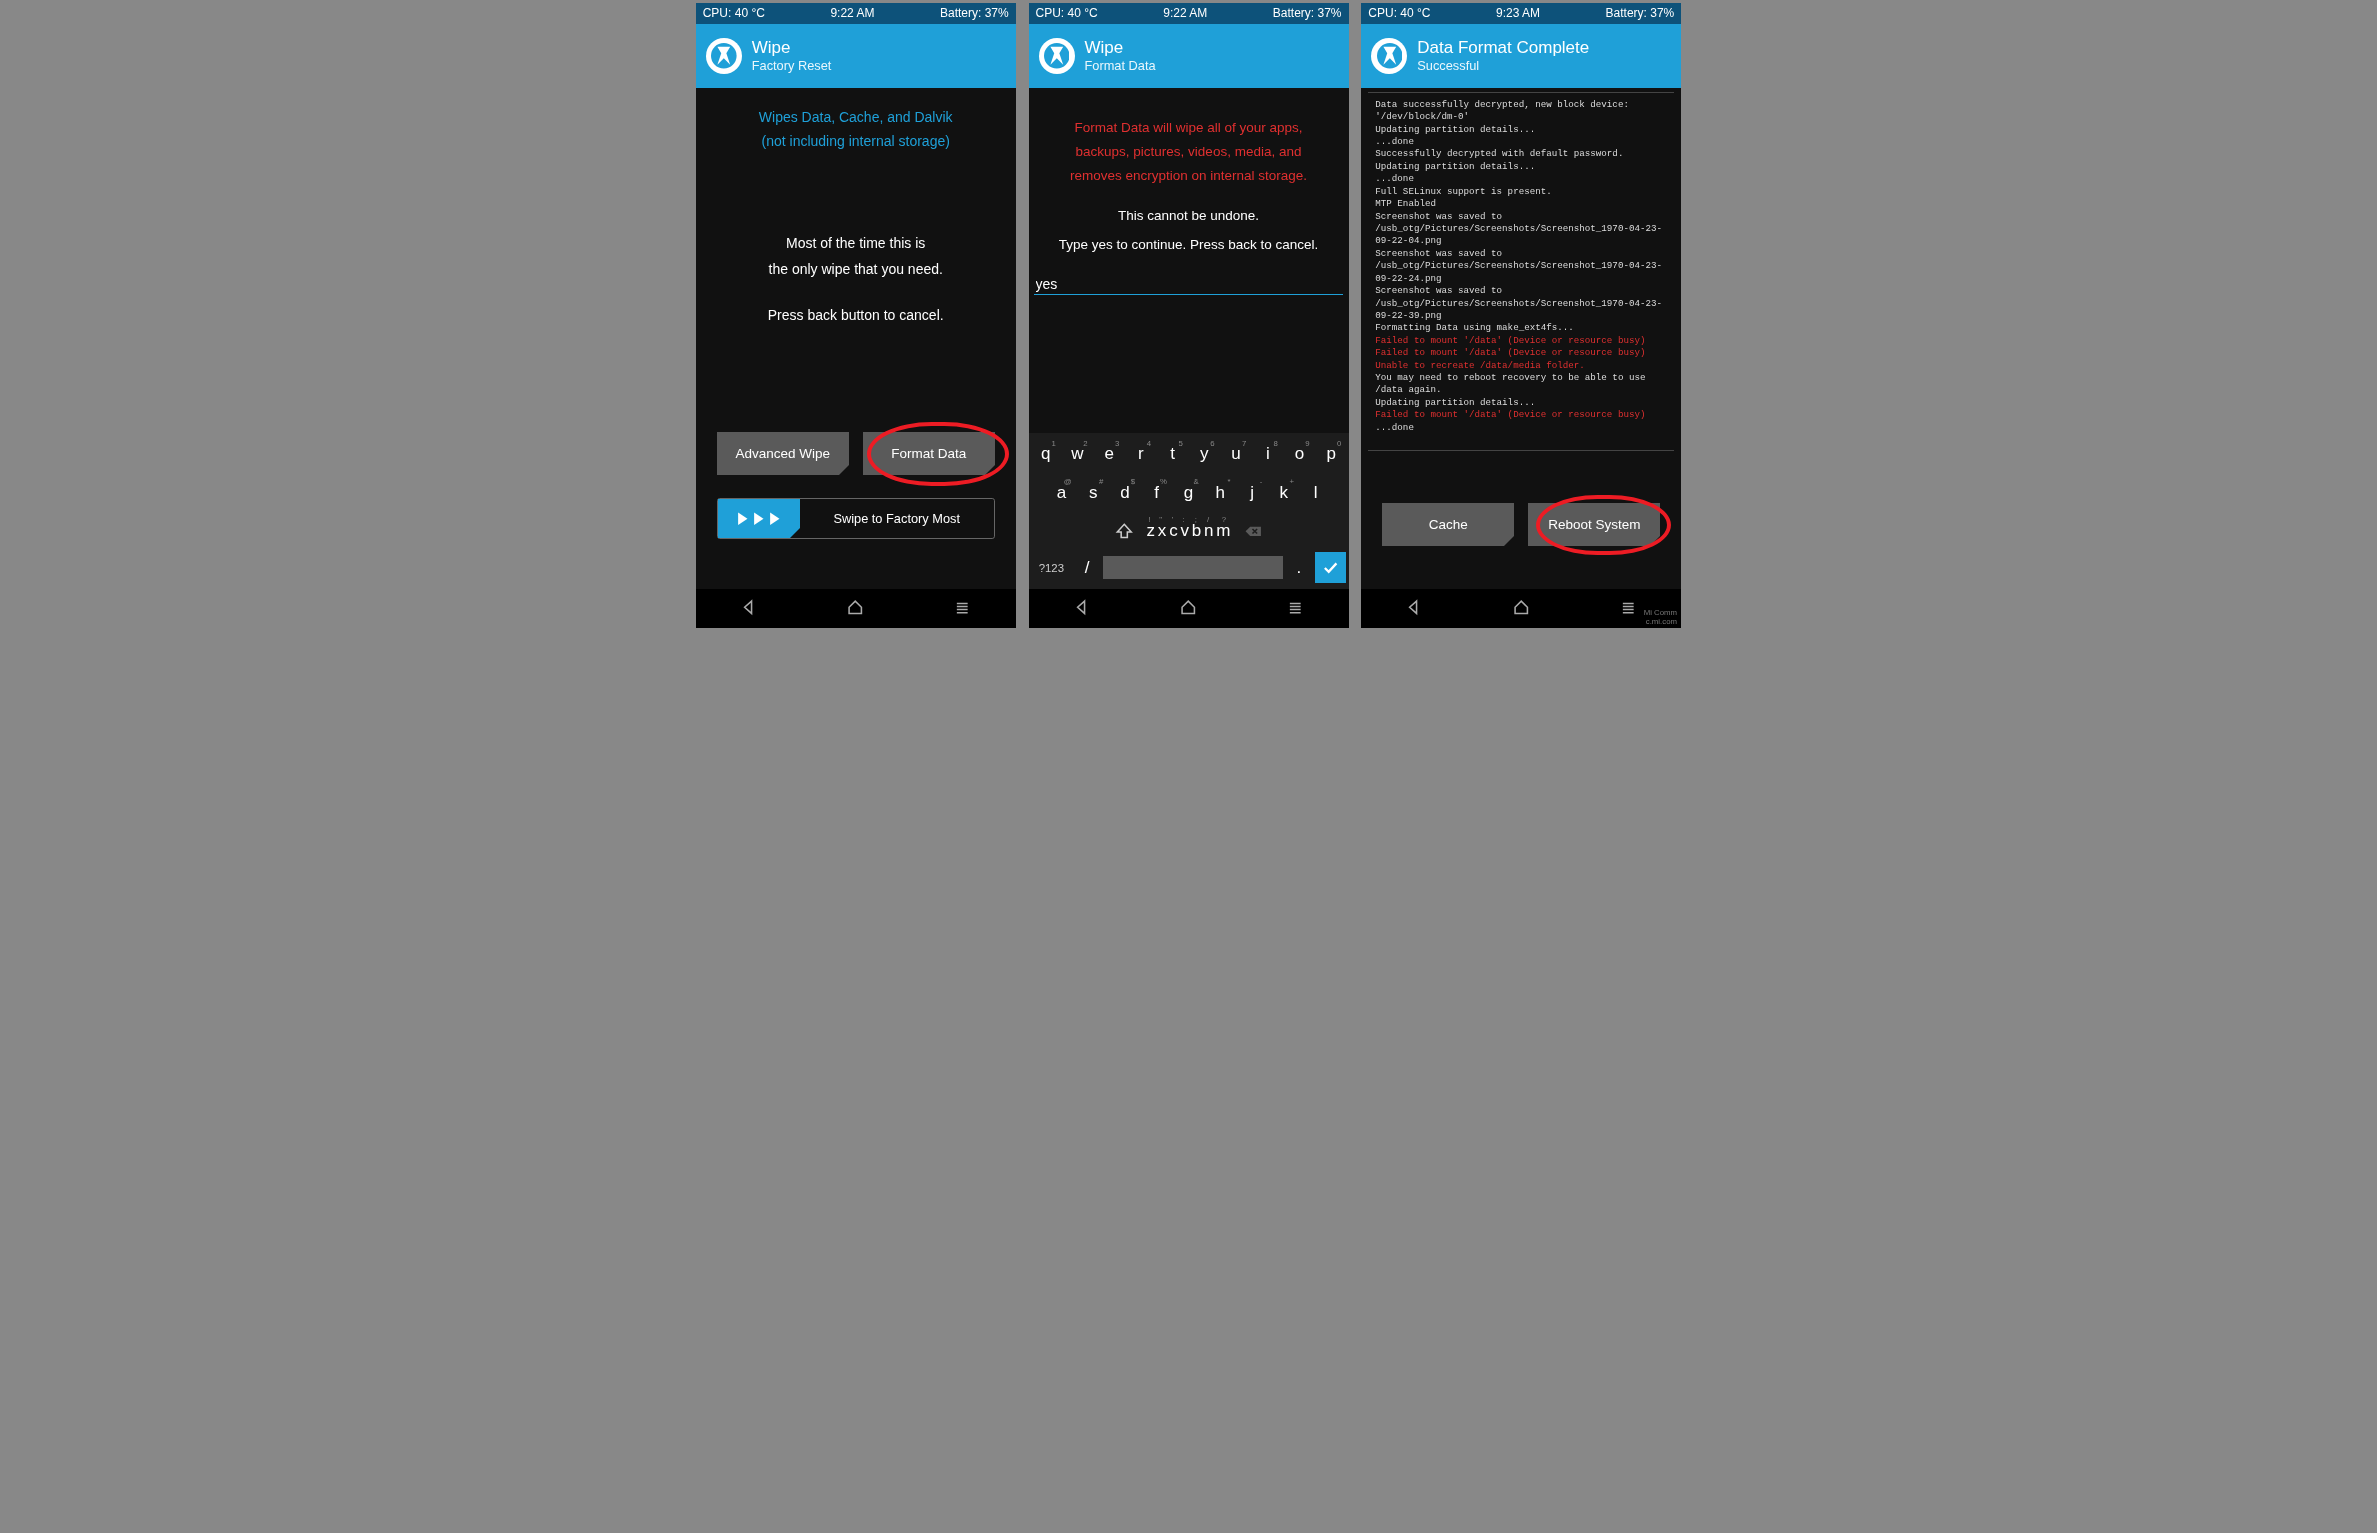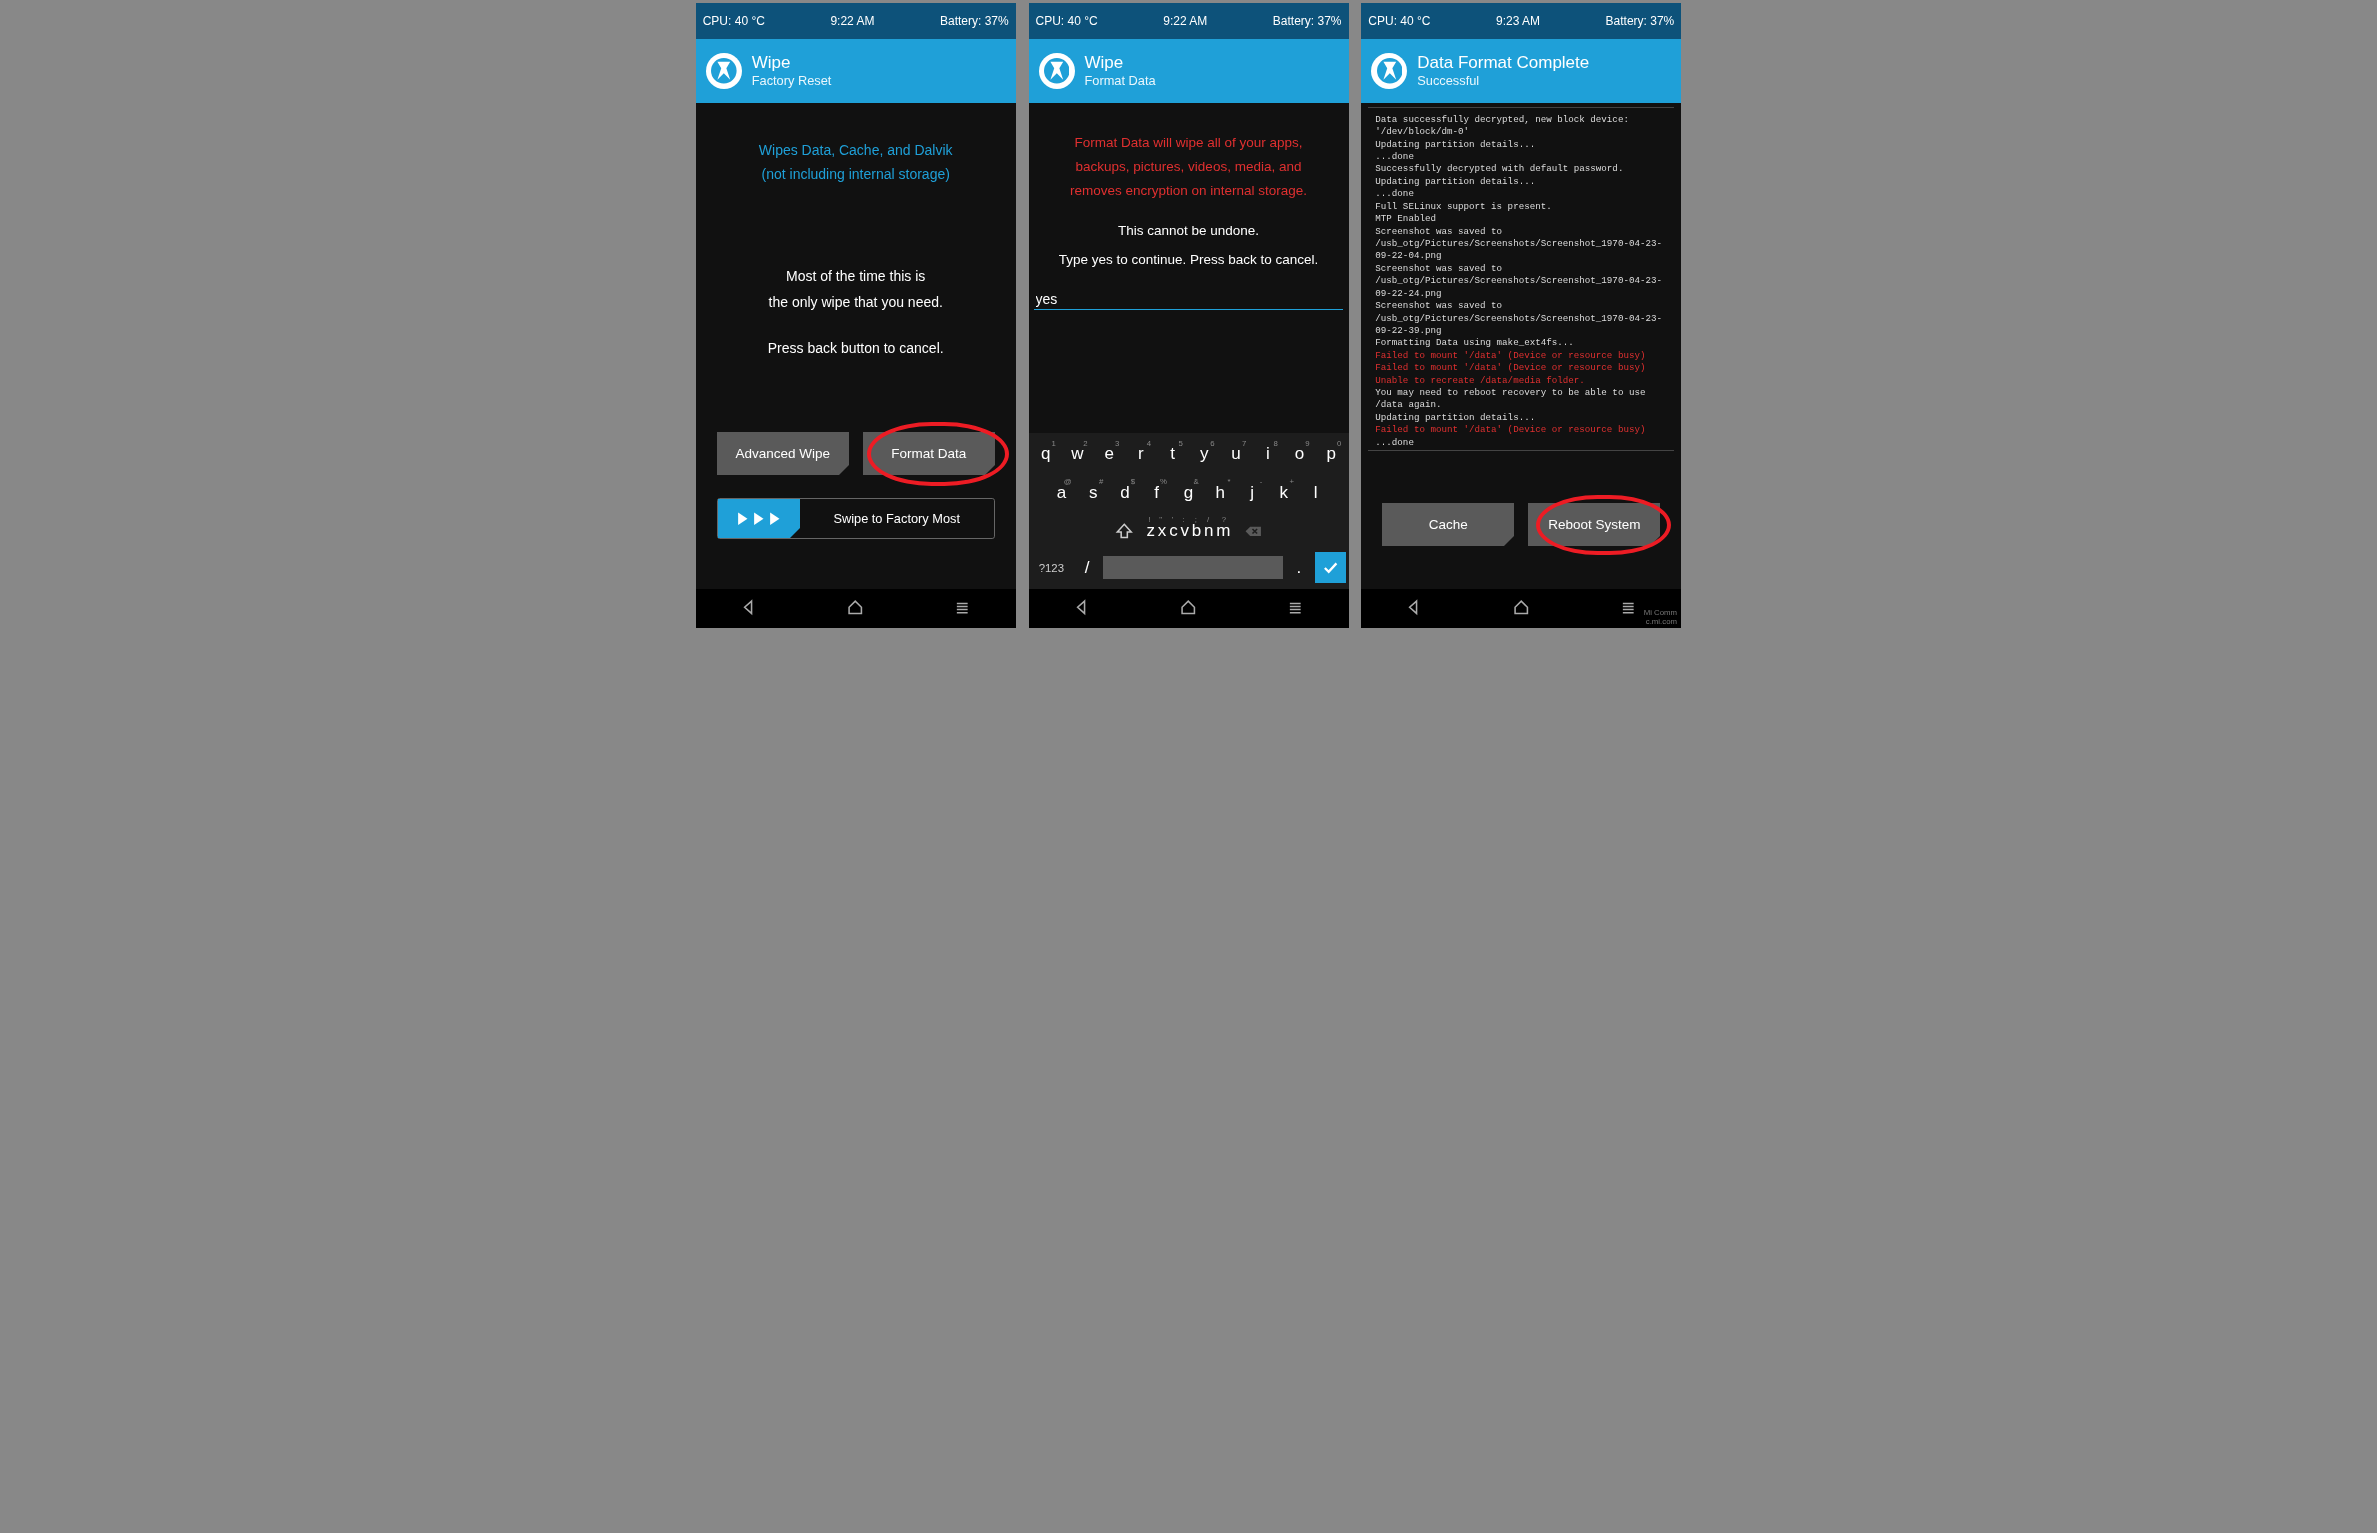--- a/index.html
+++ b/index.html
@@ -22,21 +22,21 @@
     overflow: hidden;
   }
   .status-bar {
     background: #0d527a;
     color: #fff;
     font-size: 12px;
     padding: 2.8px 7px;
     display: flex;
     justify-content: space-between;
     align-items: center;
-    height: 36px;
+    height: 21px;
   }
   .header {
     background: #1fa0d8;
     display: flex;
     align-items: center;
     padding: 7px 10px;
     gap: 10px;
     height: 64px;
   }
   .header .logo {
@@ -51,21 +51,21 @@
   .header .title { color:#fff; font-size:17px; font-weight:400; }
   .header .subtitle { color:#eaf7fd; font-size:12.8px; font-weight:300; }
   .content { flex:1; background:#111; color:#fff; position:relative; }
   .nav-bar {
     background:#000; height:39px;
     display:flex; justify-content:space-around; align-items:center;
   }
   .nav-bar svg { width:18.5px; height:18.5px; fill:none; stroke:#aaa; stroke-width:2; }
 
   
-  .s1-info { color:#1fa0d8; text-align:center; font-size:14px; padding-top:36px; line-height:1.7; }
+  .s1-info { color:#1fa0d8; text-align:center; font-size:14px; padding-top:18px; line-height:1.7; }
   .s1-body { color:#fff; text-align:center; font-size:14px; margin-top:78px; line-height:1.8; }
   .s1-buttons { position:absolute; bottom:114px; left:21px; right:21px; display:flex; gap:14px;margin-top:23px; }
   .gray-btn {
     flex:1; background:#5a5a5a; color:#fff; height:43px;
     display:flex; align-items:center; justify-content:center;
     font-size:13.5px; position:relative;
   }
   .gray-btn::after {
     content:""; position:absolute; bottom:0; right:0;
     border-style:solid; border-width:0 0 10px 10px;

